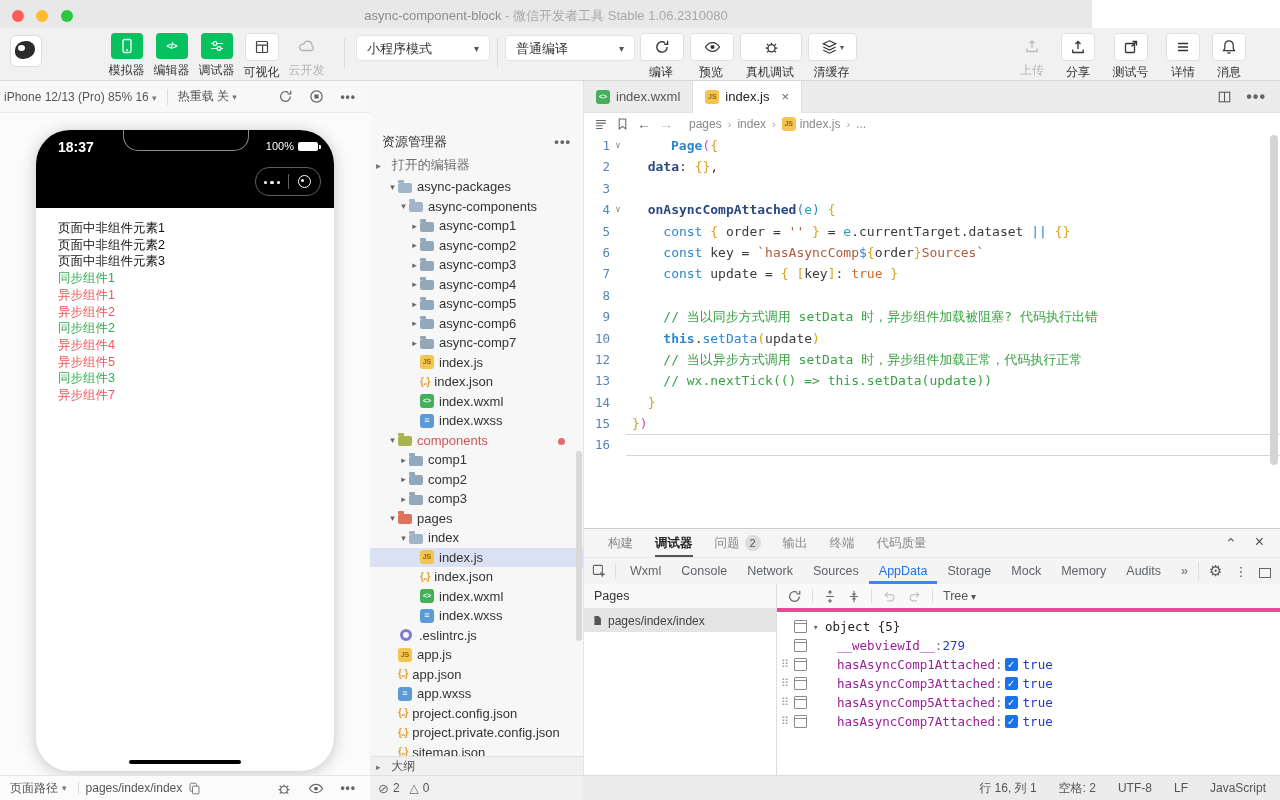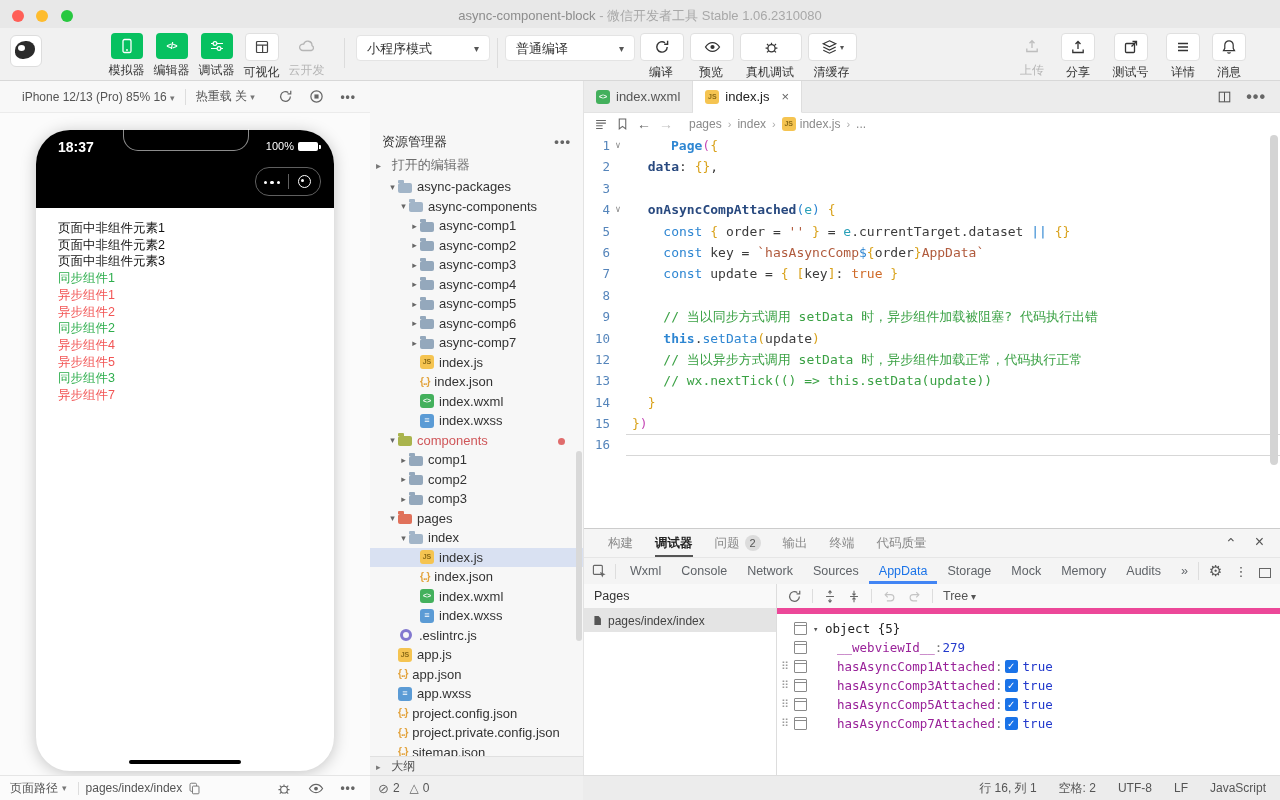--- a/index.html
+++ b/index.html
@@ -1,20 +1,20 @@
 <!DOCTYPE html>
 <html><head>
 <meta charset="utf-8">
 <style>
   html,body{margin:0;padding:0;}
   body{width:1280px;height:800px;position:relative;overflow:hidden;background:#fff;
        font-family:"Liberation Sans","DejaVu Sans",sans-serif;color:#333;
        -webkit-font-smoothing:antialiased;}
   
-  .titlebar{position:absolute;left:0;top:0;width:1280px;height:28px;background:#e8e8e8;
+  .titlebar{position:absolute;left:0;top:0;width:1092px;height:28px;background:#e8e8e8;
             border-bottom:1px solid #d6d6d6;}
   .tl{width:12px;height:12px;border-radius:50%;display:inline-block;margin-right:8px;}
   .traffic{position:absolute;left:12px;top:8px;}
   .wtitle{position:absolute;left:0;right:0;top:7px;text-align:center;font-size:13px;color:#8d8d8d;}
   .wt2{color:#a8a8a8;}
   
   .toolbar{position:absolute;left:0;top:28px;width:1280px;height:52px;background:#f1f1f1;
            border-bottom:1px solid #d8d8d8;}
   .avatar{position:absolute;left:10px;top:7px;width:30px;height:30px;background:#fff;
           border-radius:6px;border:1px solid #ddd;overflow:hidden;}
@@ -140,21 +140,21 @@
           border-bottom:1px solid #ddd;gap:0;}
   .dbg-r2 .insp{padding:0 8px 0 8px;border-right:1px solid #ddd;margin-right:4px;display:flex;align-items:center;}
   .ctab{padding:0 10px;height:26px;line-height:26px;}
   .ctab.active{color:#1a73e8;box-shadow:inset 0 -3px 0 #4285f4;}
   .dbg-r2-right{margin-left:auto;display:flex;align-items:center;gap:12px;padding-right:10px;border-left:1px solid #ddd;padding-left:10px;color:#666;}
   .dbg-body{position:absolute;top:55px;left:0;right:0;bottom:0;display:flex;}
   .pages-panel{width:192px;border-right:1px solid #ddd;flex:none;background:#fff;}
   .pages-head{height:24px;line-height:24px;font-size:12.5px;color:#333;padding-left:10px;border-bottom:1px solid #e4e4e4;background:#f9f9f9;}
   .pages-item{height:23px;display:flex;align-items:center;background:#e4e4e4;font-size:12px;color:#444;padding-left:8px;gap:5px;}
   .tree-panel{flex:1;position:relative;}
-  .tp-toolbar{height:24px;border-bottom:6px solid #ec4899;background:#f9f9f9;display:flex;align-items:center;
+  .tp-toolbar{height:24px;border-bottom:4px solid #ec4899;background:#f9f9f9;display:flex;align-items:center;
               gap:10px;padding-left:10px;font-size:12.5px;color:#555;}
   .tp-toolbar .vsep{width:1px;height:14px;background:#ddd;}
   .ad-tree{font-family:"DejaVu Sans Mono","Liberation Mono",monospace;font-size:12.5px;padding-top:5px;}
   .adrow{height:19px;display:flex;align-items:center;}
   .adrow .hnd{width:16px;color:#9a9a9a;font-size:11px;text-align:center;flex:none;}
   .adrow .wic{width:11px;height:11px;border:1px solid #8a8a8a;border-radius:1px;position:relative;flex:none;margin:0 6px 0 1px;}
   .adrow .wic:before{content:"";position:absolute;left:0;right:0;top:2px;border-top:1px solid #8a8a8a;}
   .adrow .exp{color:#555;font-size:9px;width:12px;}
   .adrow .sp2{width:24px;}
   .adkey{color:#992299;}
@@ -362,21 +362,21 @@
             </svg>
           </span>
         </div>
         <div class="lbl">消息</div>
       </div>
     </div>
 </div>
 
 <div class="sim-col">
   <div class="devbar">
-    <span style="margin-left:22px"><span>iPhone 12/13 (Pro) 85% 16</span> <span style="font-size:9px;color:#777">▾</span></span>
+    <span style="margin-left:4px"><span>iPhone 12/13 (Pro) 85% 16</span> <span style="font-size:9px;color:#777">▾</span></span>
     <span class="dsep"></span>
     <span><span>热重载 关</span> <span style="font-size:9px;color:#777">▾</span></span>
     <span style="margin-left:auto"></span>
     <span class="ic" id="simRefresh"><span class="icsvg">
           <svg width="15" height="15" viewBox="0 0 16 16">
             <path d="M13.2 8A5.2 5.2 0 1 1 11 3.7" fill="none" stroke="#666" stroke-width="1.3"></path>
             <path d="M13.6 1.8v3.4h-3.4" fill="none" stroke="#666" stroke-width="1.3"></path>
           </svg>
         </span></span>
     <span class="ic" id="simStop"><span class="icsvg">
@@ -642,21 +642,21 @@
           <span>...</span>
         </span>
       </span>
   </div>
   <div class="codearea" id="codeArea">
       <div class="cline"><span class="ln">1</span><span class="fold-c">∨</span><span class="ctext"><span class="tk-fn2">Page</span><span class="tk-m">(</span><span class="tk-y">{</span></span></div>
       <div class="cline"><span class="ln">2</span><span class="fold-c"></span><span class="ctext"><span class="tk-n">  </span><span class="tk-fn">data</span><span class="tk-n">: </span><span class="tk-y">{}</span><span class="tk-n">,</span></span></div>
       <div class="cline"><span class="ln">3</span><span class="fold-c"></span><span class="ctext"></span></div>
       <div class="cline"><span class="ln">4</span><span class="fold-c">∨</span><span class="ctext"><span class="tk-n">  </span><span class="tk-fn">onAsyncCompAttached</span><span class="tk-b">(</span><span class="tk-p">e</span><span class="tk-b">)</span><span class="tk-n"> </span><span class="tk-y">{</span></span></div>
       <div class="cline"><span class="ln">5</span><span class="fold-c"></span><span class="ctext"><span class="tk-n">    </span><span class="tk-kw">const</span><span class="tk-n"> </span><span class="tk-y">{</span><span class="tk-n"> order = </span><span class="tk-s">''</span><span class="tk-n"> </span><span class="tk-y">}</span><span class="tk-n"> = </span><span class="tk-p">e</span><span class="tk-n">.currentTarget.dataset </span><span class="tk-b">||</span><span class="tk-n"> </span><span class="tk-y">{}</span></span></div>
-      <div class="cline"><span class="ln">6</span><span class="fold-c"></span><span class="ctext"><span class="tk-n">    </span><span class="tk-kw">const</span><span class="tk-n"> key = </span><span class="tk-s">`hasAsyncComp</span><span class="tk-b">$</span><span class="tk-y">{</span><span class="tk-n">order</span><span class="tk-y">}</span><span class="tk-s">AppData`</span></span></div>
+      <div class="cline"><span class="ln">6</span><span class="fold-c"></span><span class="ctext"><span class="tk-n">    </span><span class="tk-kw">const</span><span class="tk-n"> key = </span><span class="tk-s">`hasAsyncComp</span><span class="tk-b">$</span><span class="tk-y">{</span><span class="tk-n">order</span><span class="tk-y">}</span><span class="tk-s">Sources`</span></span></div>
       <div class="cline"><span class="ln">7</span><span class="fold-c"></span><span class="ctext"><span class="tk-n">    </span><span class="tk-kw">const</span><span class="tk-n"> update = </span><span class="tk-y">{</span><span class="tk-n"> </span><span class="tk-y">[</span><span class="tk-n">key</span><span class="tk-y">]</span><span class="tk-n">: </span><span class="tk-o">true</span><span class="tk-n"> </span><span class="tk-y">}</span></span></div>
       <div class="cline"><span class="ln">8</span><span class="fold-c"></span><span class="ctext"></span></div>
       <div class="cline"><span class="ln">9</span><span class="fold-c"></span><span class="ctext"><span class="tk-n">    </span><span class="tk-c">// 当以同步方式调用 setData 时，异步组件加载被阻塞? 代码执行出错</span></span></div>
       <div class="cline"><span class="ln">10</span><span class="fold-c"></span><span class="ctext"><span class="tk-n">    </span><span class="tk-tb">this</span><span class="tk-n">.</span><span class="tk-kw">setData</span><span class="tk-y">(</span><span class="tk-n">update</span><span class="tk-y">)</span></span></div>
       <div class="cline"><span class="ln">12</span><span class="fold-c"></span><span class="ctext"><span class="tk-n">    </span><span class="tk-c">// 当以异步方式调用 setData 时，异步组件加载正常，代码执行正常</span></span></div>
       <div class="cline"><span class="ln">13</span><span class="fold-c"></span><span class="ctext"><span class="tk-n">    </span><span class="tk-c">// wx.nextTick(() =&gt; this.setData(update))</span></span></div>
       <div class="cline"><span class="ln">14</span><span class="fold-c"></span><span class="ctext"><span class="tk-n">  </span><span class="tk-y">}</span></span></div>
       <div class="cline"><span class="ln">15</span><span class="fold-c"></span><span class="ctext"><span class="tk-y">}</span><span class="tk-m">)</span></span></div>
       <div class="cline current"><span class="ln">16</span><span class="fold-c"></span><span class="ctext"></span></div>
     </div>

